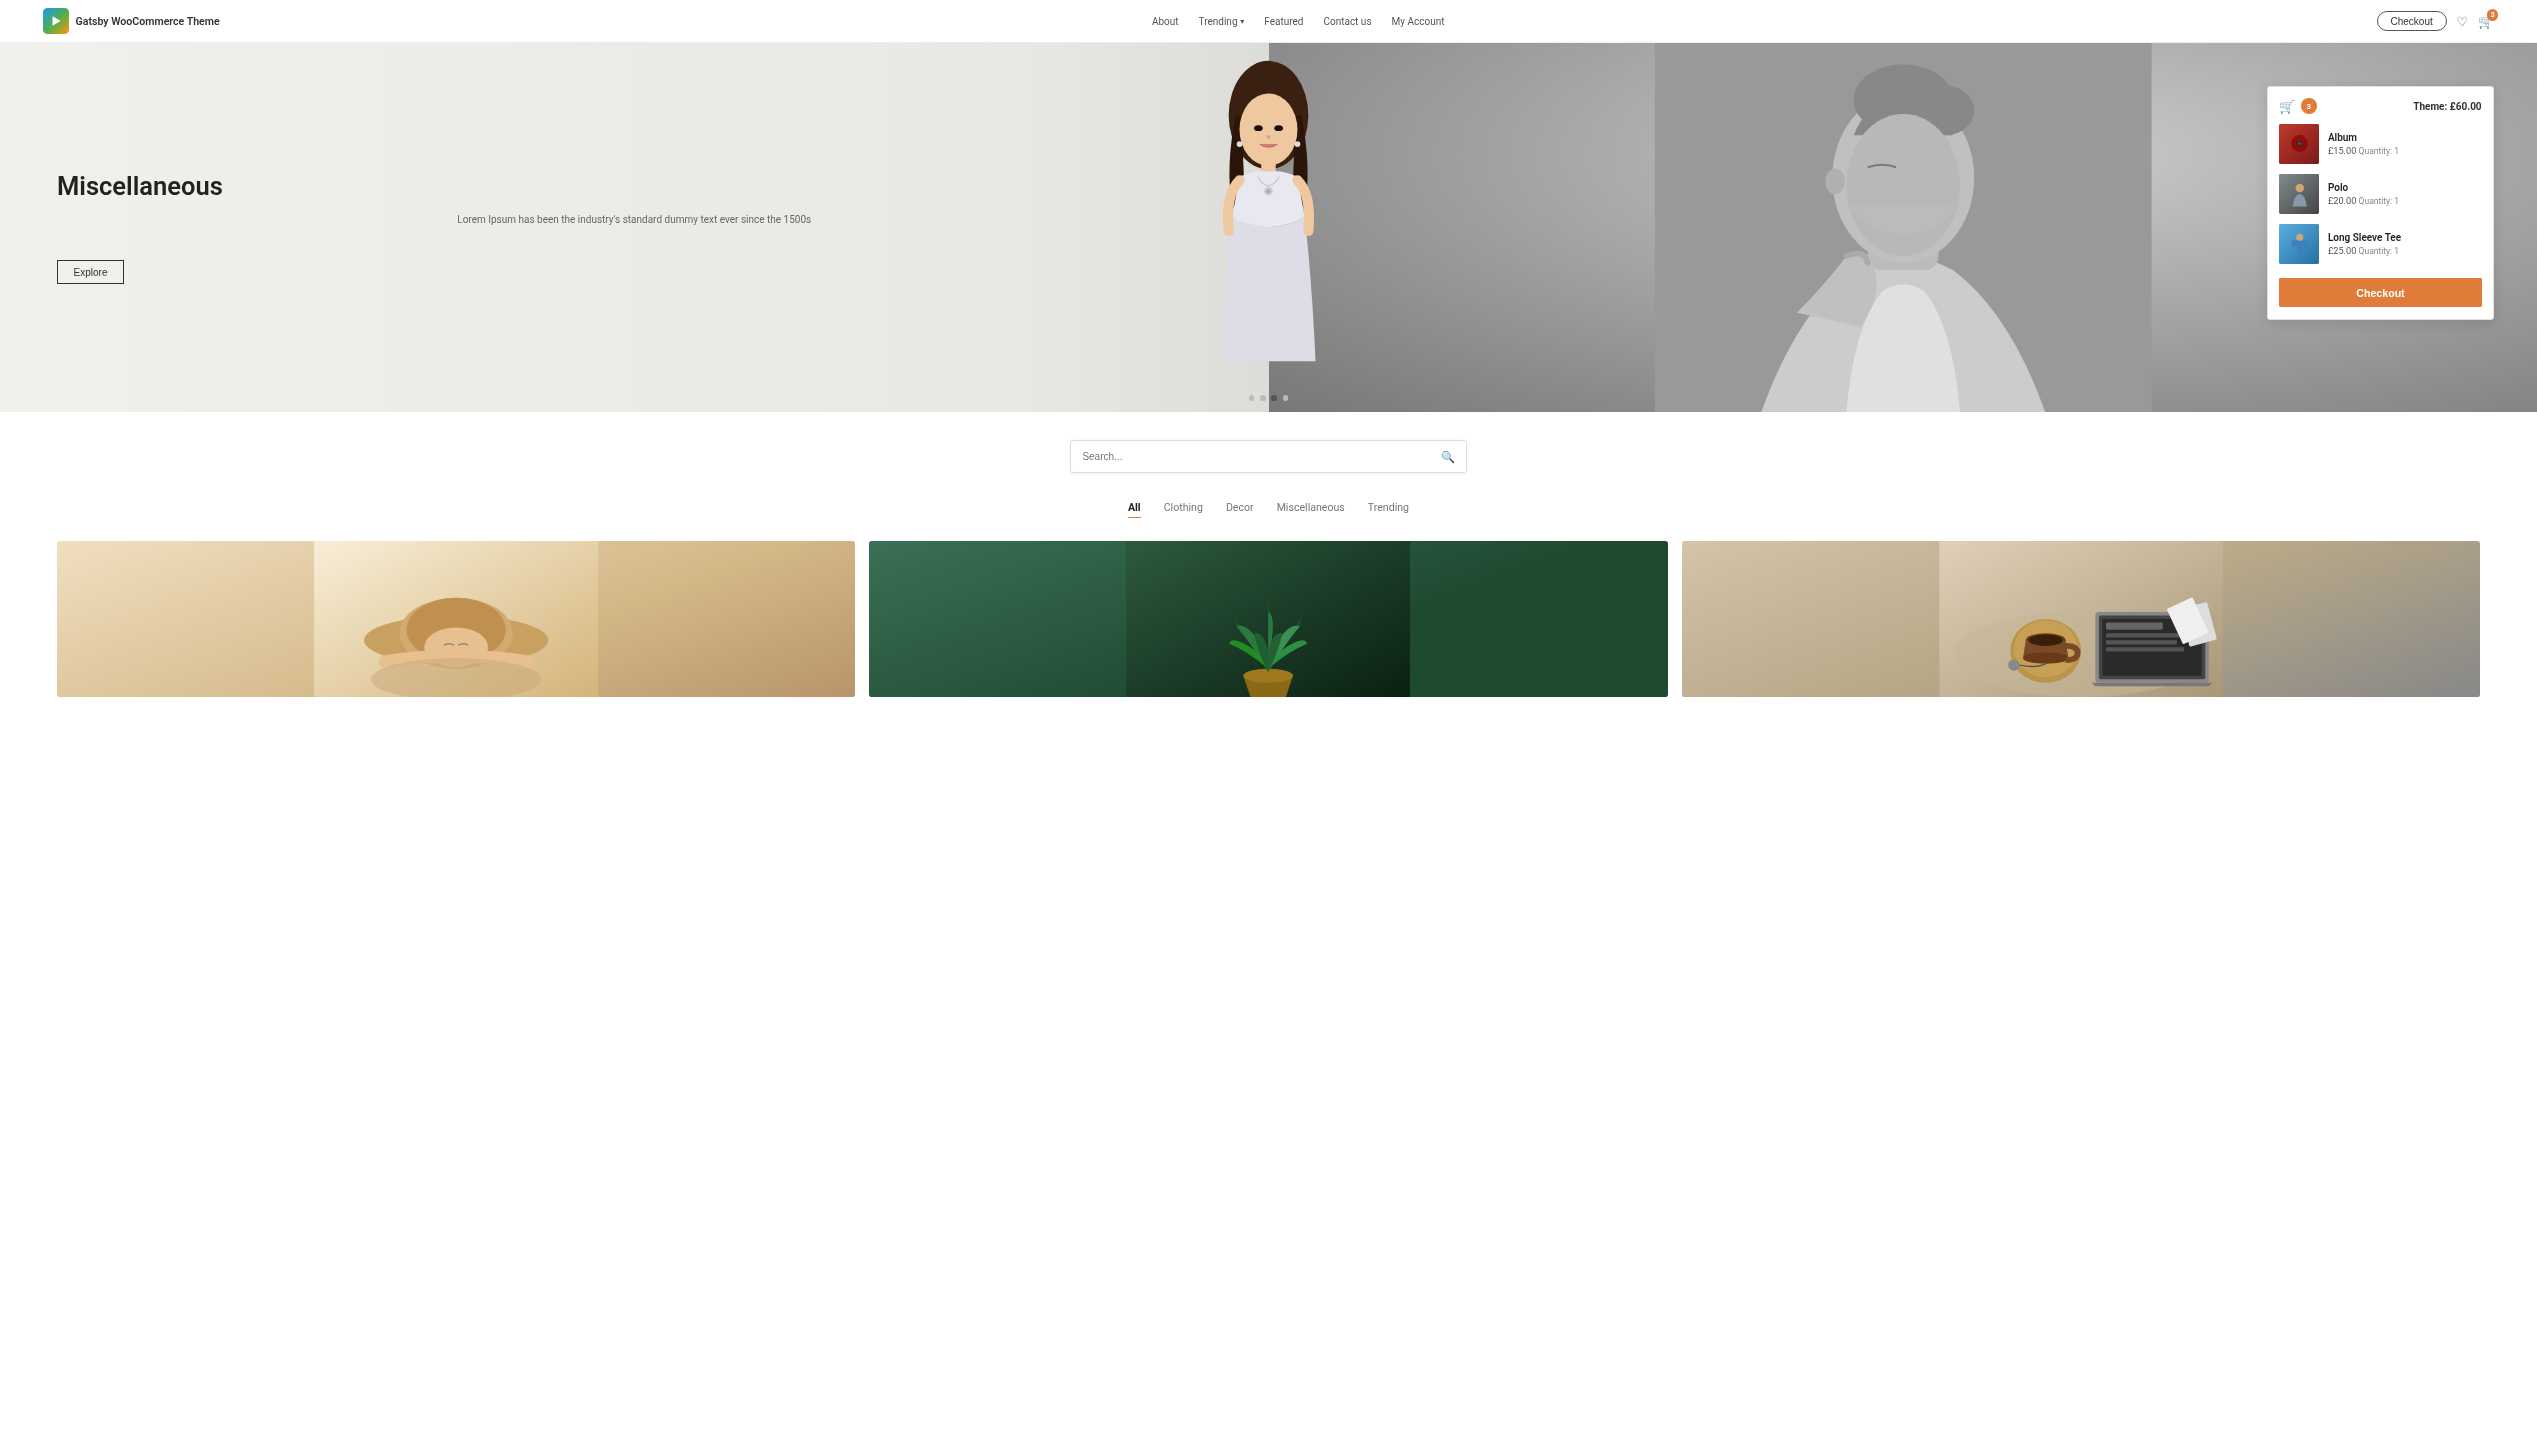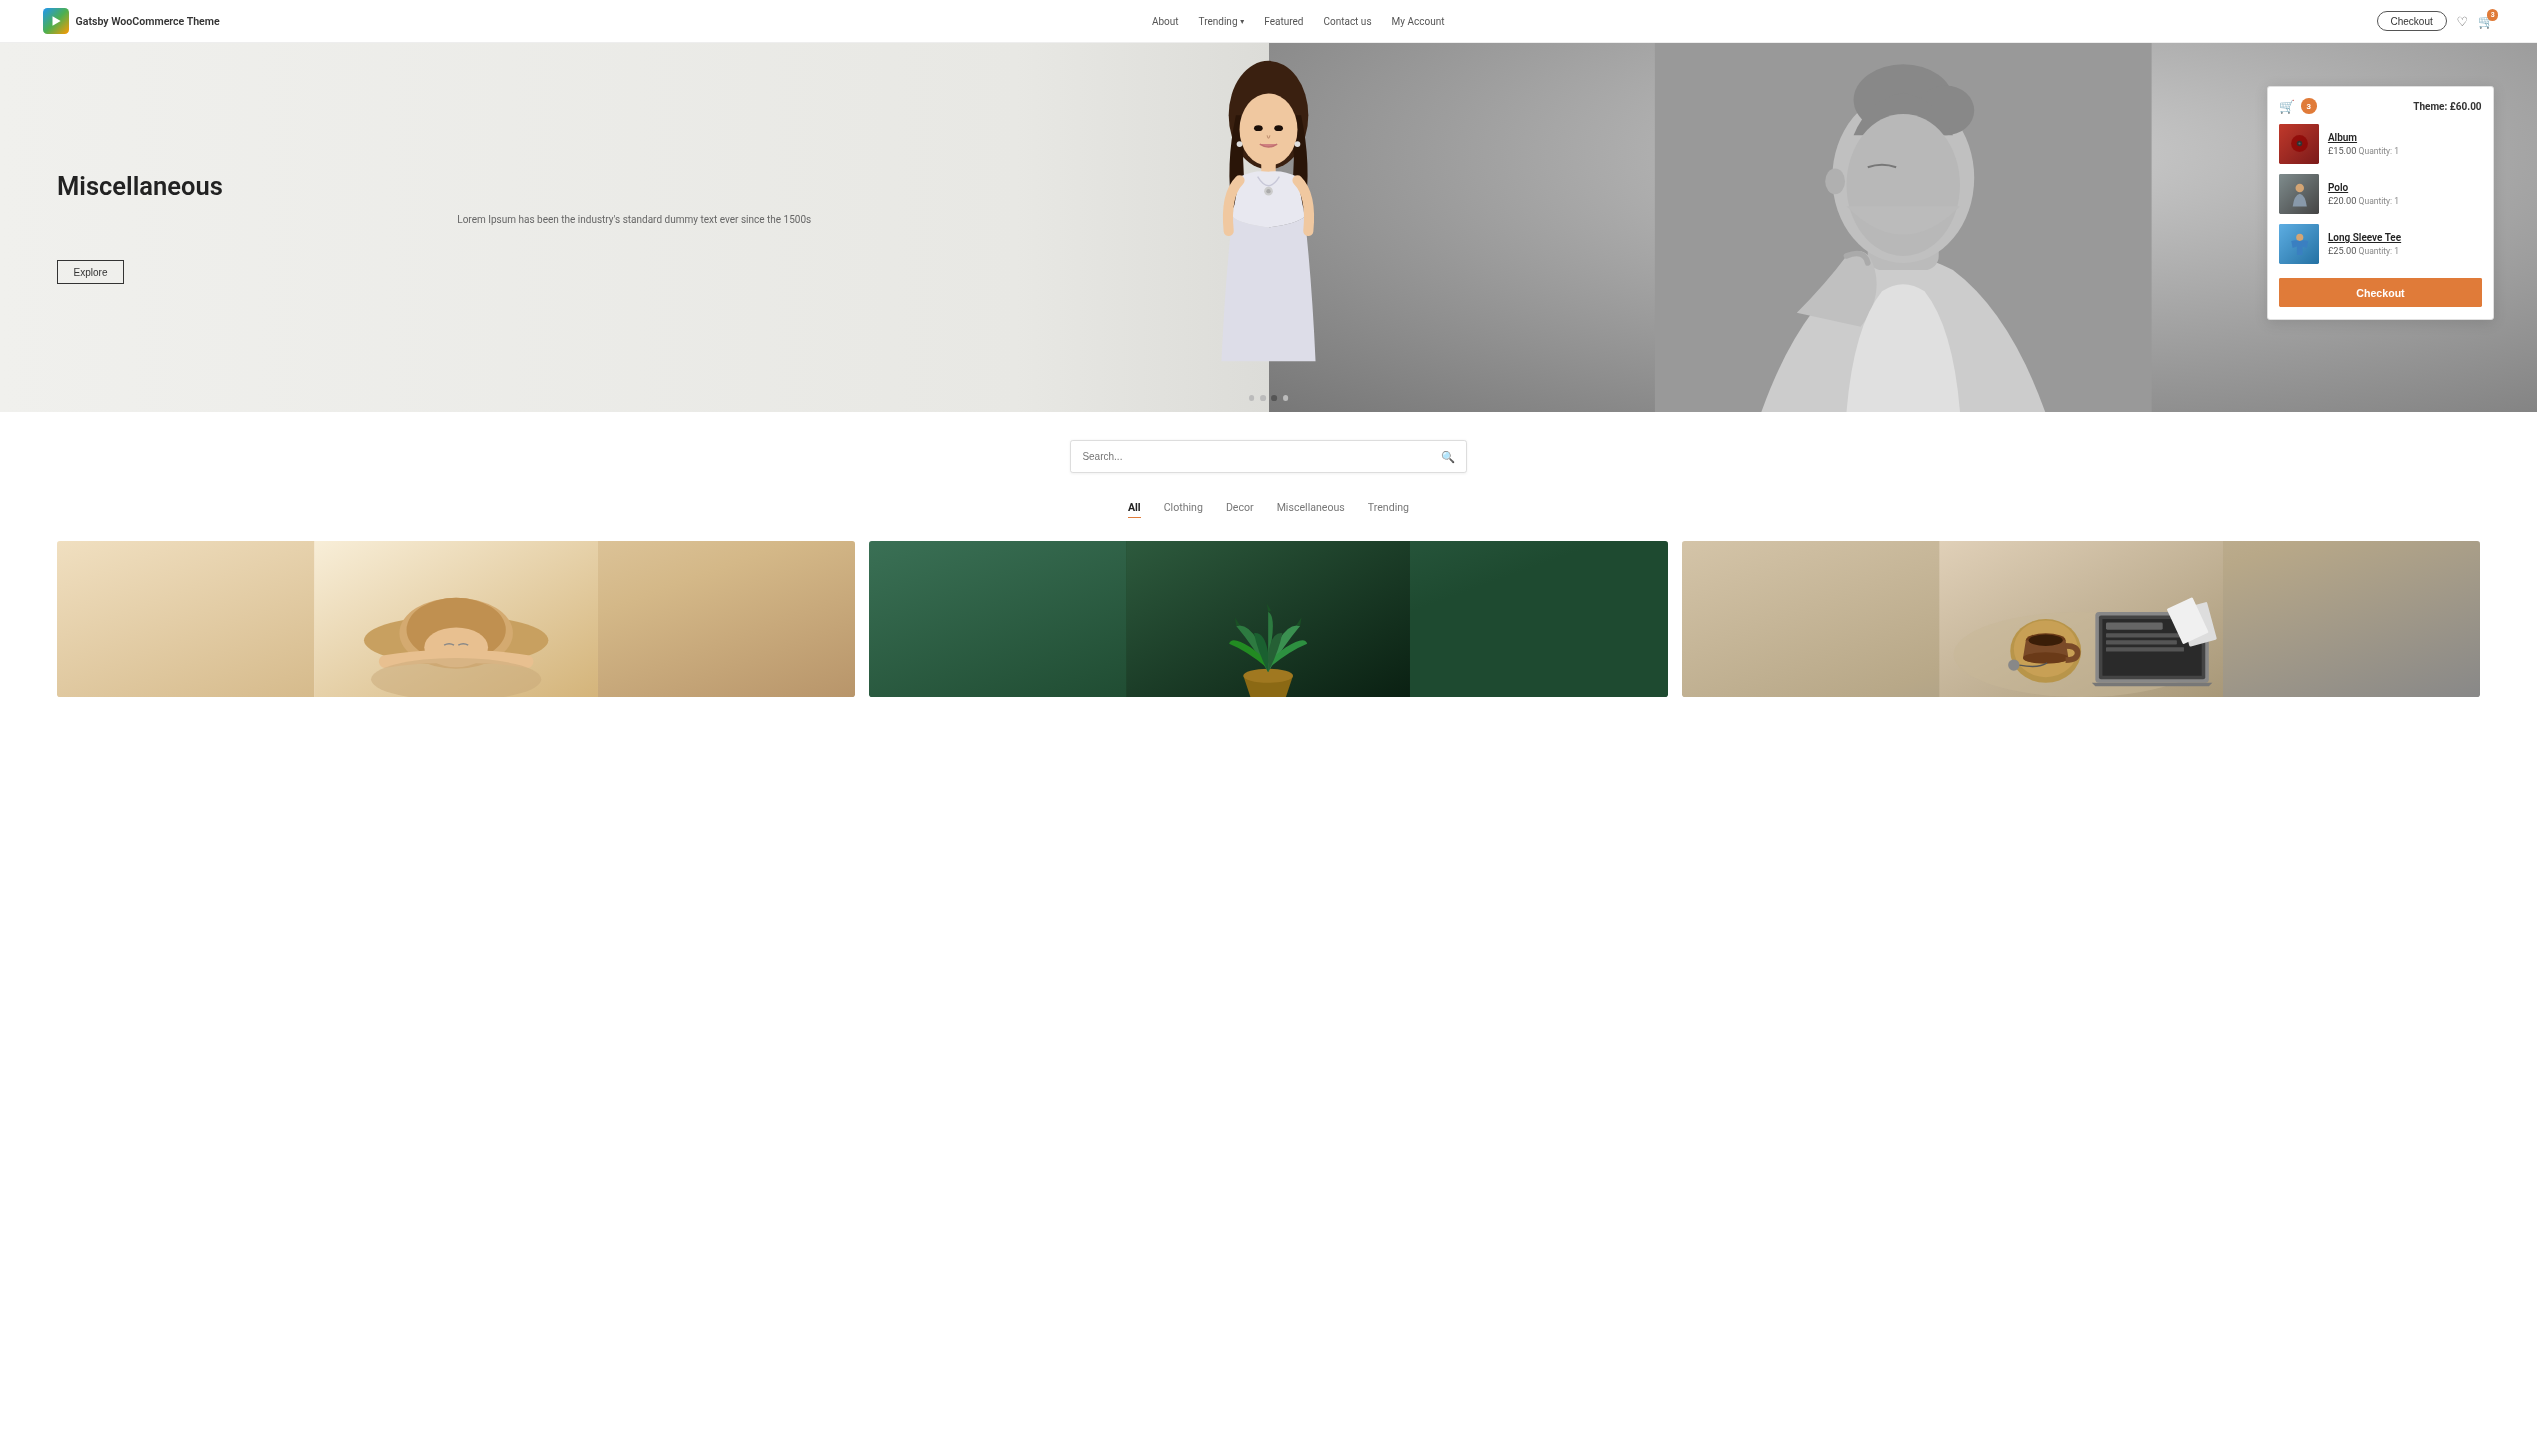--- a/index.html
+++ b/index.html
@@ -216,21 +216,21 @@
       height: 40px;
       object-fit: cover;
       border-radius: 1.4px;
       flex-shrink: 0;
     }
     
     .img-album { background: linear-gradient(135deg, #c0392b, #922b21); }
     .img-polo { background: linear-gradient(135deg, #7f8c8d, #555); }
     .img-tee { background: linear-gradient(135deg, #5dade2, #3498db); }
     .cart-item-info { flex: 1; }
-    .cart-item-name { font-size: 10px; font-weight: 600; color: #222; text-decoration: underline; }
+    .cart-item-name { font-size: 10px; font-weight: 600; color: #222; }
     .cart-item-price { font-size: 9.2px; color: #555; margin-top: 1.4px; }
     .cart-item-qty { font-size: 8.5px; color: #888; }
     .cart-checkout-btn {
       width: 100%;
       background: #e07b39;
       color: #fff;
       border: none;
       padding: 8.5px;
       font-size: 10.6px;
       font-weight: 600;

